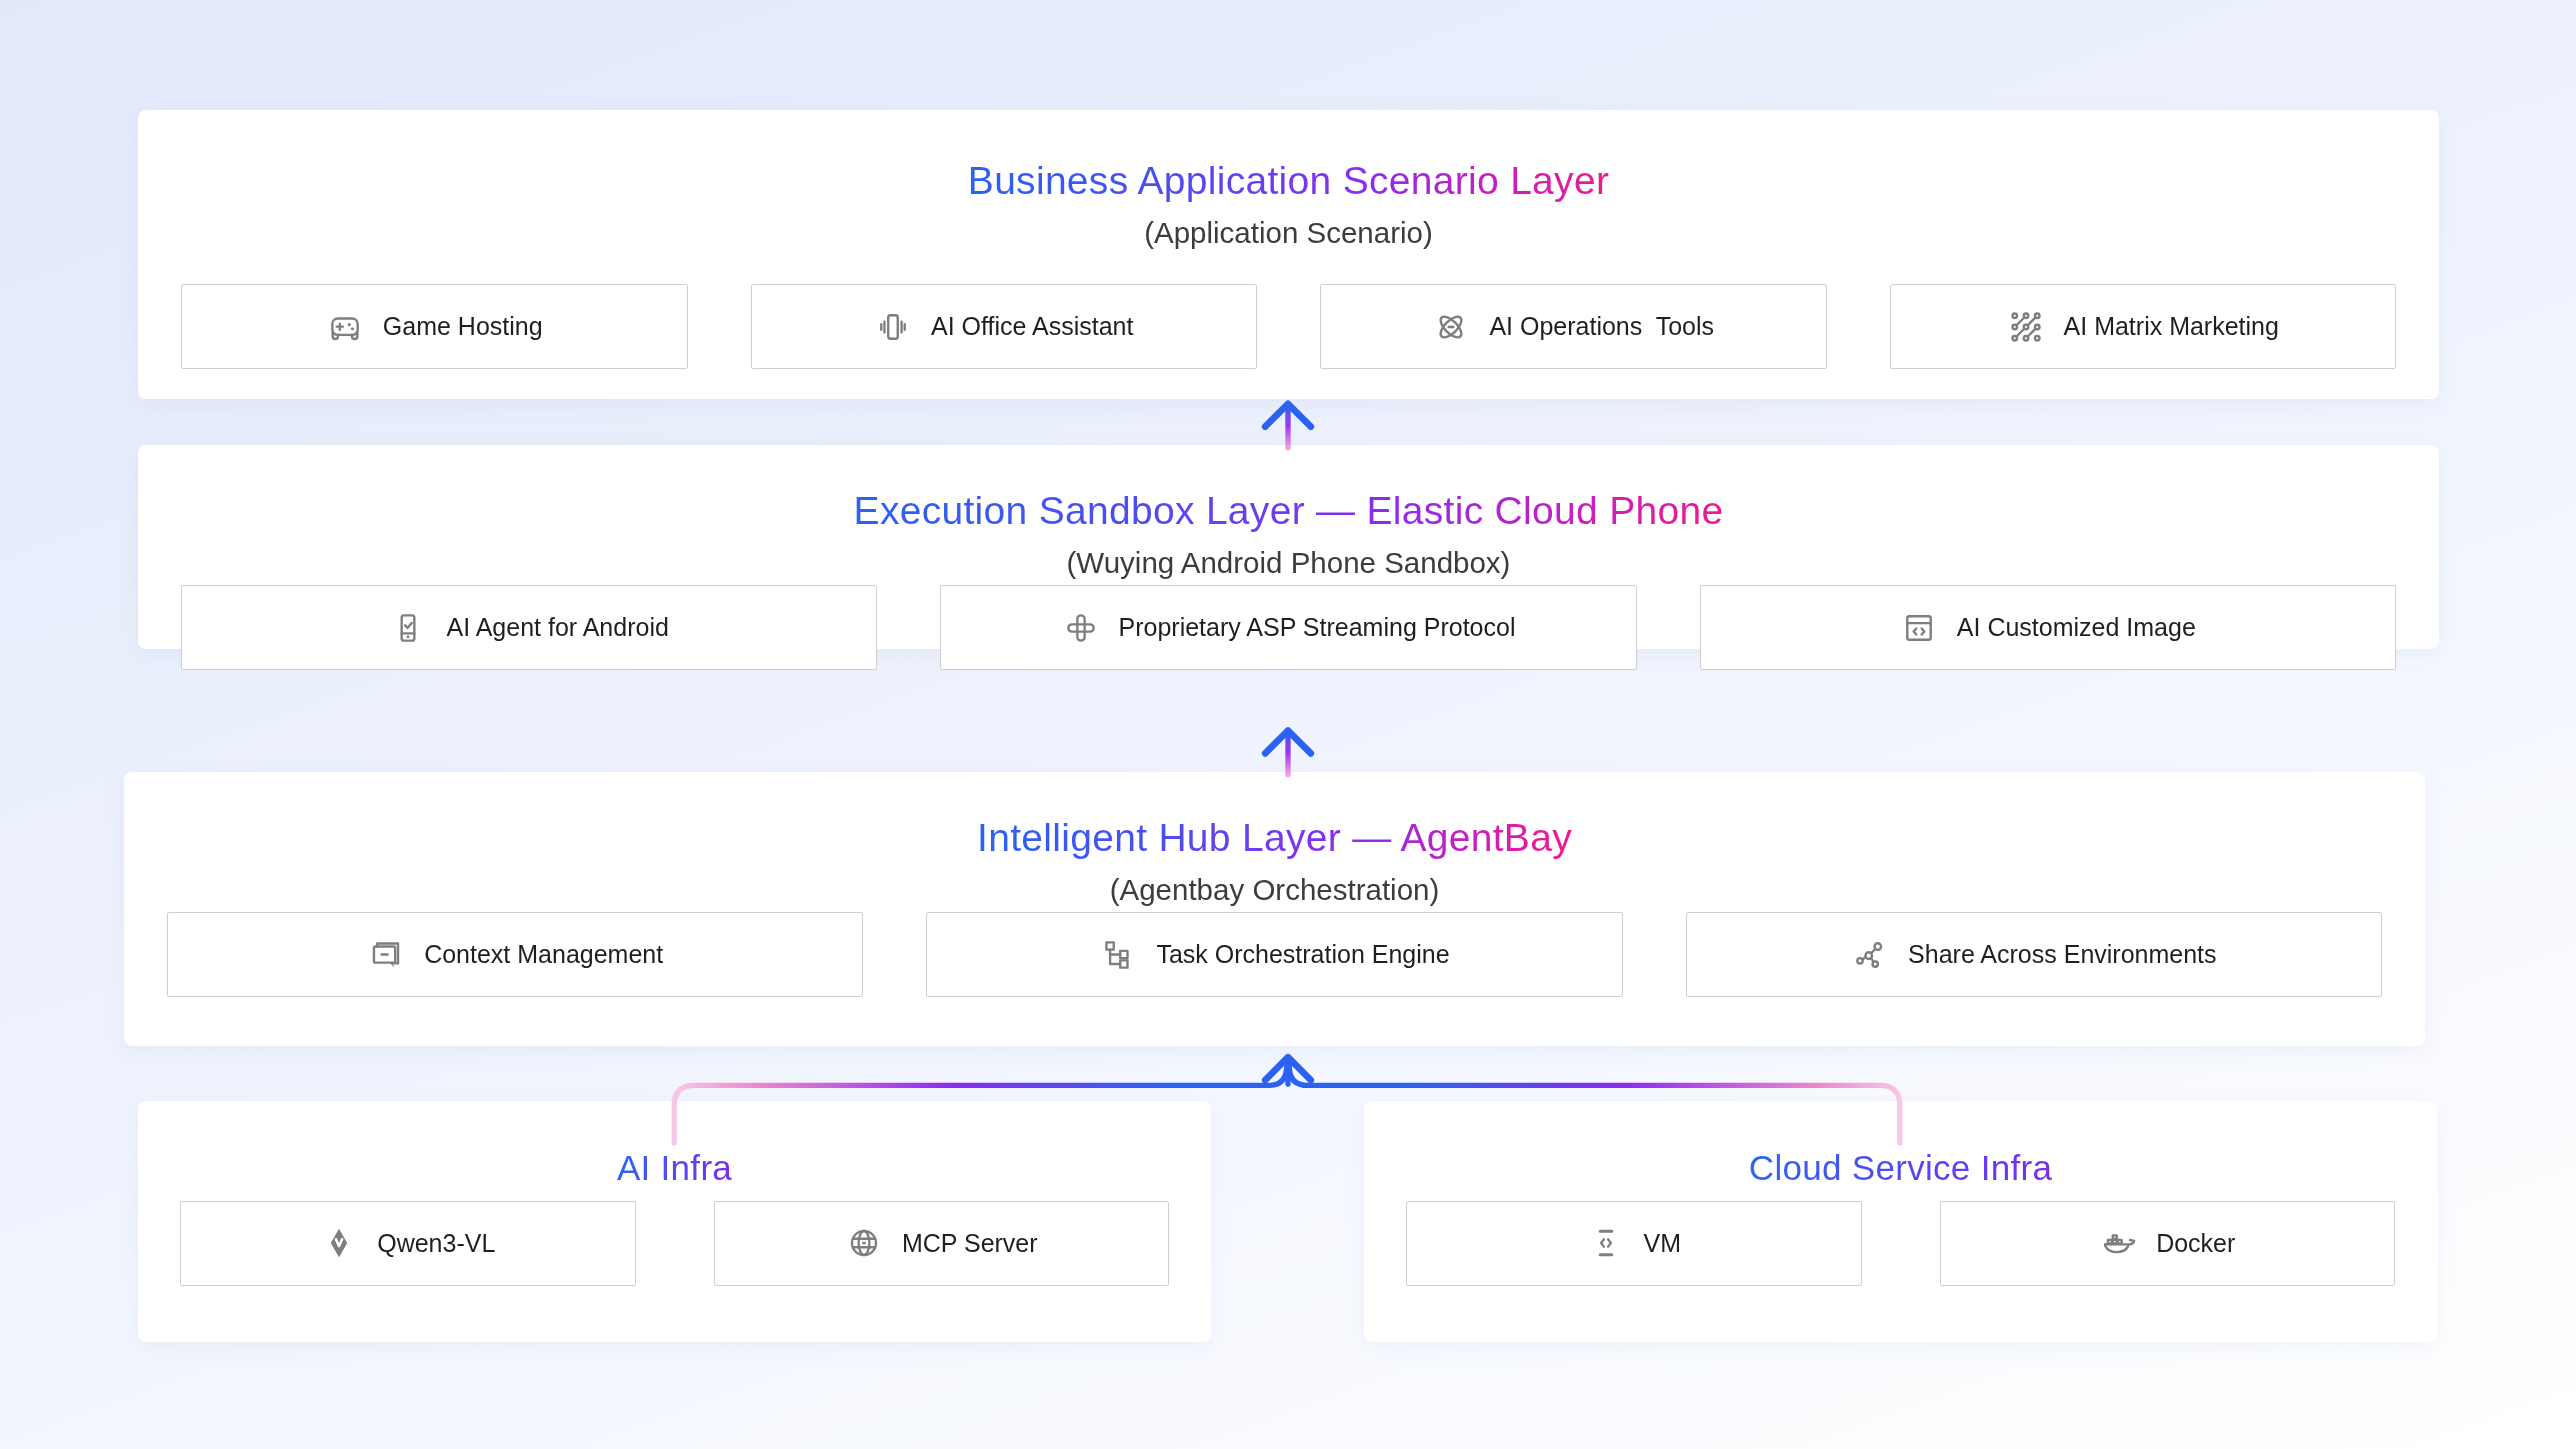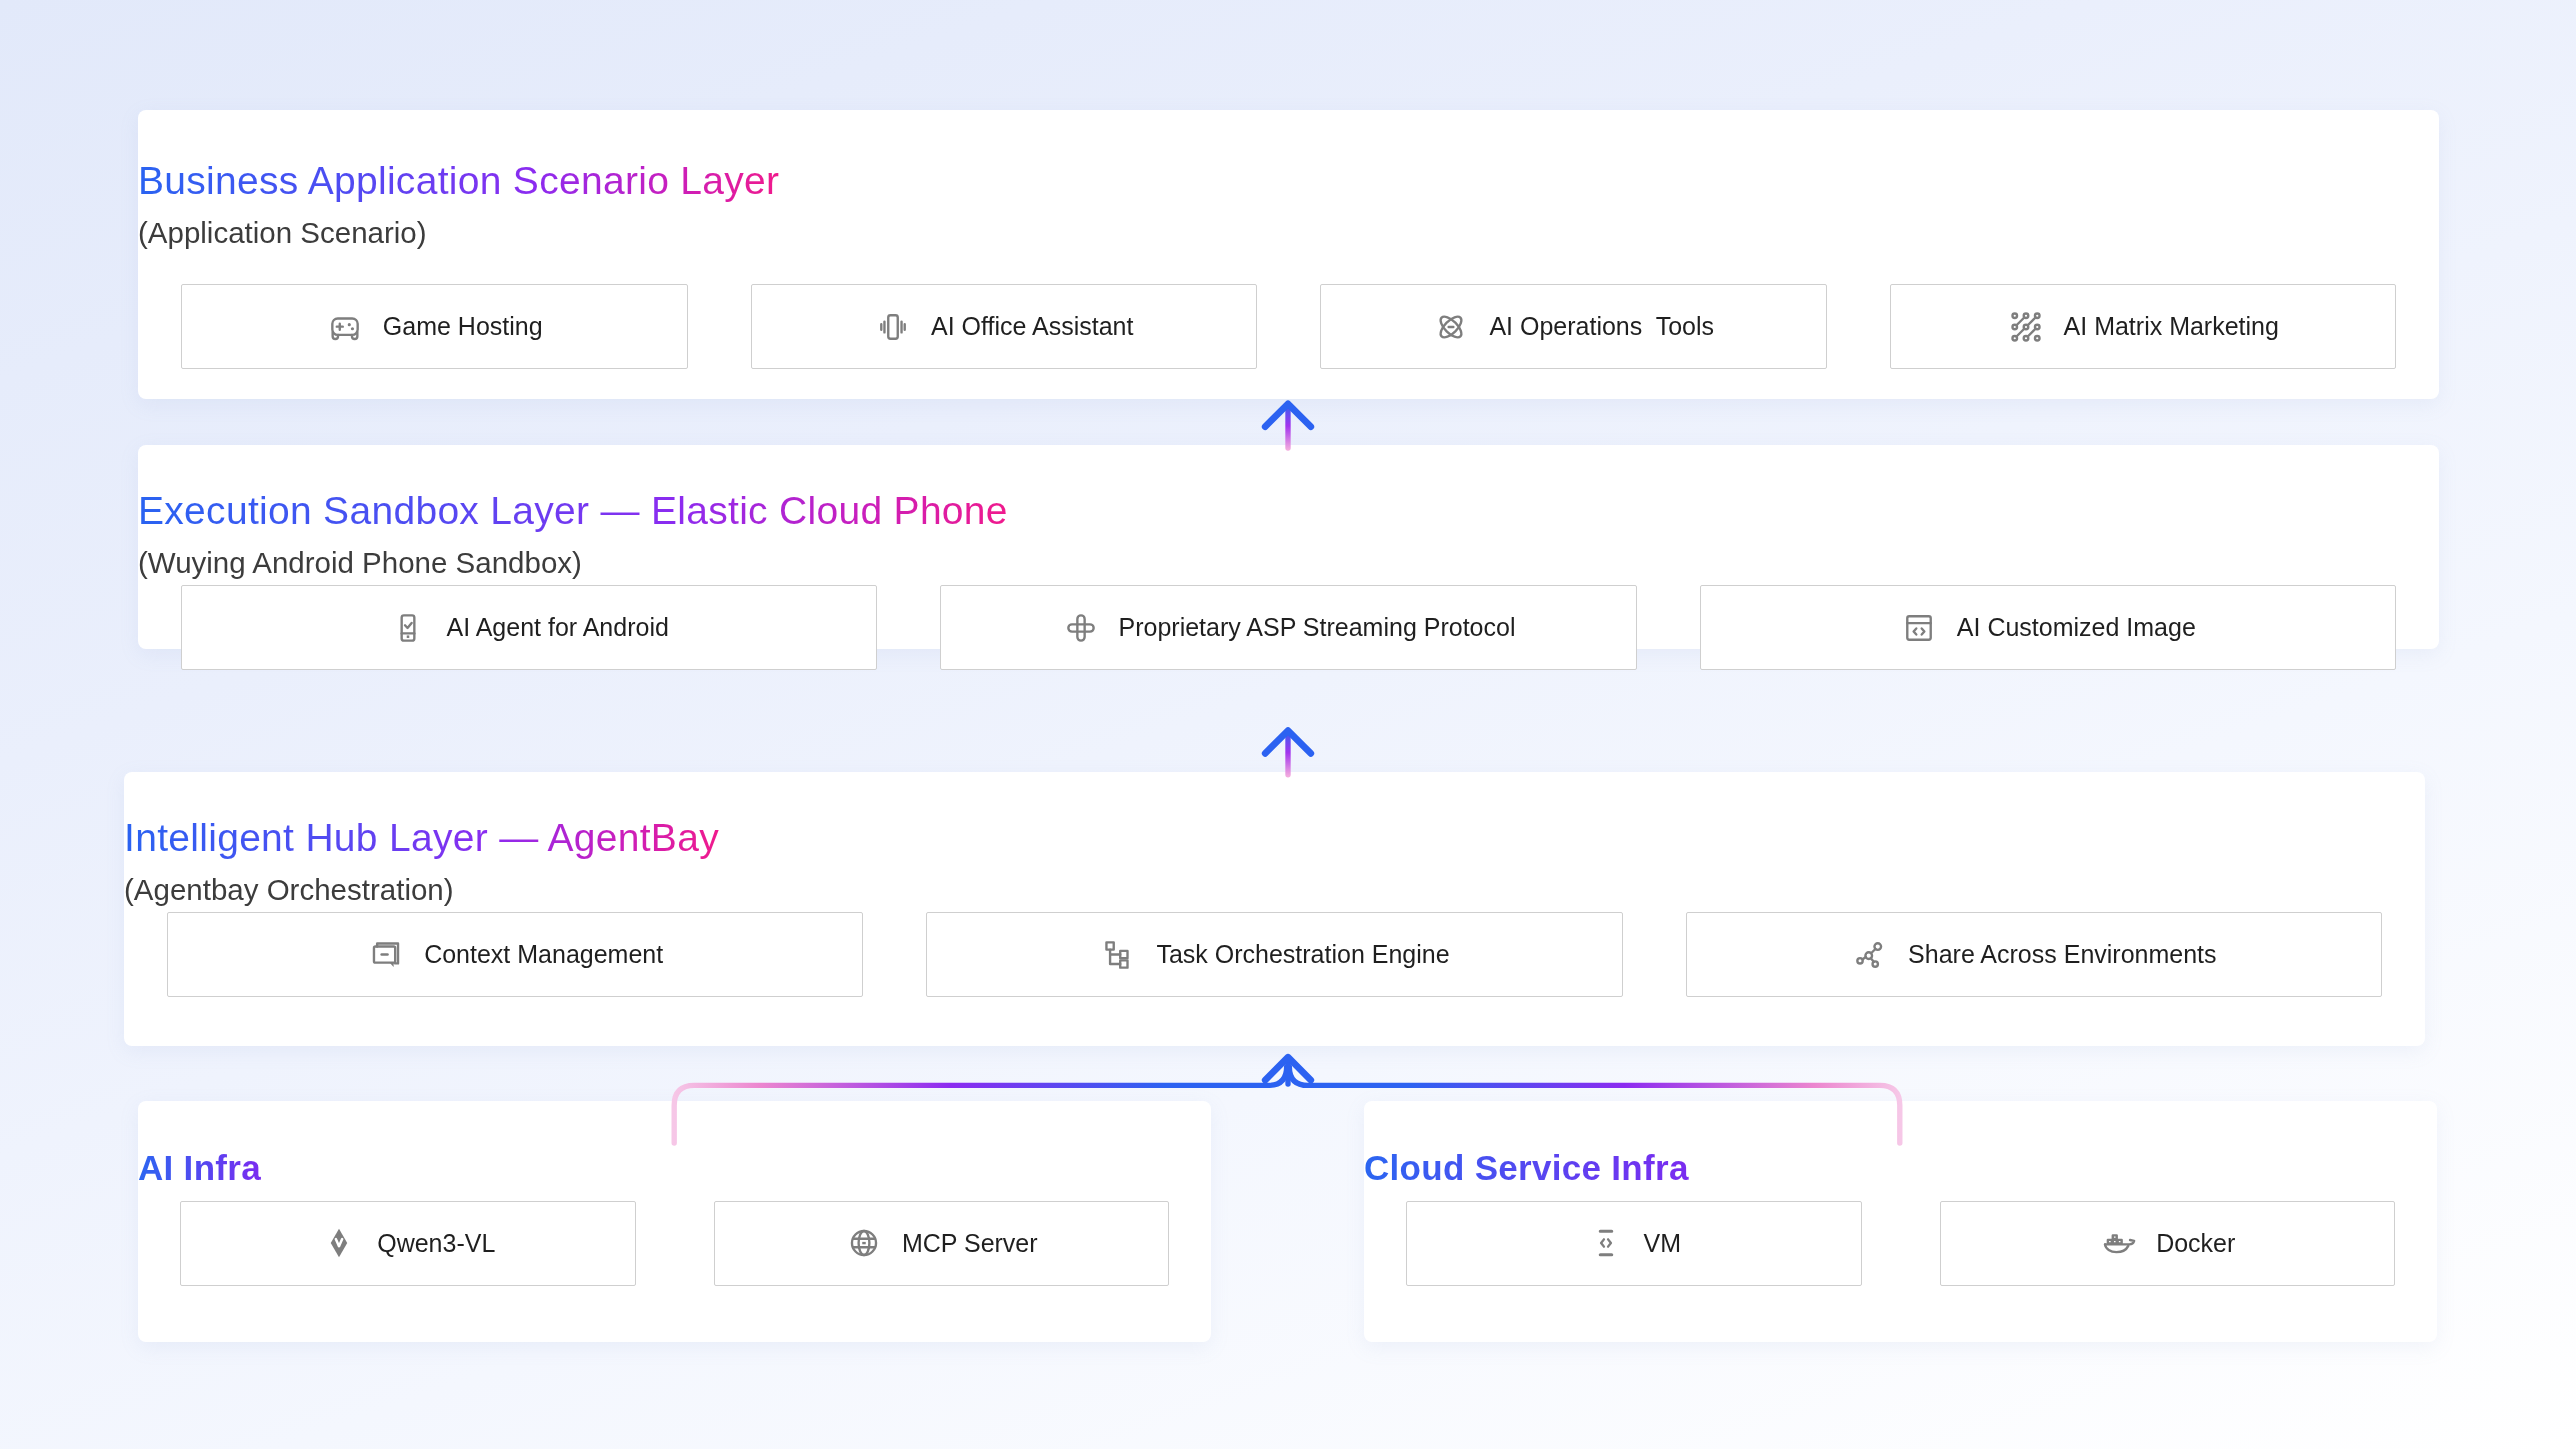--- a/index.html
+++ b/index.html
@@ -10,40 +10,40 @@
   }
   .card{
     position:absolute;background:#ffffff;border-radius:8px;box-sizing:border-box;
     box-shadow:0 5.4px 20px rgba(140,160,210,.10);
   }
   .c1{left:138px;top:110px;width:2301px;height:289px;padding-top:47px}
   .c2{left:138px;top:445px;width:2301px;height:204px;padding-top:42px}
   .c3{left:124px;top:772px;width:2301px;height:274px;padding-top:42px}
   .il{left:138px;top:1101px;width:1073px;height:241px;padding-top:44px}
   .ir{left:1364px;top:1101px;width:1073px;height:241px;padding-top:44px}
-  .layer,.infracard{display:flex;flex-direction:column;align-items:flex-start}
+  .layer,.infracard{display:flex;flex-direction:column;align-items:center}
   .ltitle{
     font-size:39px;font-weight:500;line-height:1.25;letter-spacing:0.3px;
     background:linear-gradient(90deg,#2a63f1 0%,#4e4cf2 32%,#8c2bf0 62%,#c61fc0 82%,#f01a8c 100%);
     -webkit-background-clip:text;background-clip:text;color:transparent;
   }
   .lsub{margin-top:6px;font-size:29.5px;line-height:1.4;color:#3c3c3c}
   .row{display:flex;width:100%;box-sizing:border-box;padding:0 43px;gap:63px;margin-top:2px}
   .c1 .row{margin-top:31px}
   .box{
     flex:1;height:83px;border:1.3px solid #cfcfcf;border-radius:2px;background:#fff;
     display:flex;align-items:center;justify-content:center;gap:19px;
   }
   .lbl{font-size:25px;font-weight:500;color:#1f1f1f;white-space:pre}
   .ic{width:38px;height:38px;flex:0 0 auto}
   .ic svg{width:38px;height:38px;display:block;stroke:#7e7e7e;fill:none;stroke-width:1.5;stroke-linecap:round;stroke-linejoin:round}
   .ic svg .f{fill:#7e7e7e;stroke:none}
   .ic svg .w{stroke:#ffffff;fill:none;stroke-width:1.6}
   .ititle{
-    font-size:35px;font-weight:700;line-height:1.3;letter-spacing:0.3px;
+    font-size:35px;font-weight:400;line-height:1.3;letter-spacing:0.3px;
     background:linear-gradient(90deg,#2b66f1 0%,#7b2bf0 100%);
     -webkit-background-clip:text;background-clip:text;color:transparent;
   }
   .infracard .row{margin-top:10px;padding:0 42px;gap:78px}
   svg.conn{position:absolute;left:0;top:0;width:2576px;height:1449px;pointer-events:none;z-index:5}
 </style>
 </head>
 <body>
 
 <div class="card c1 layer">

